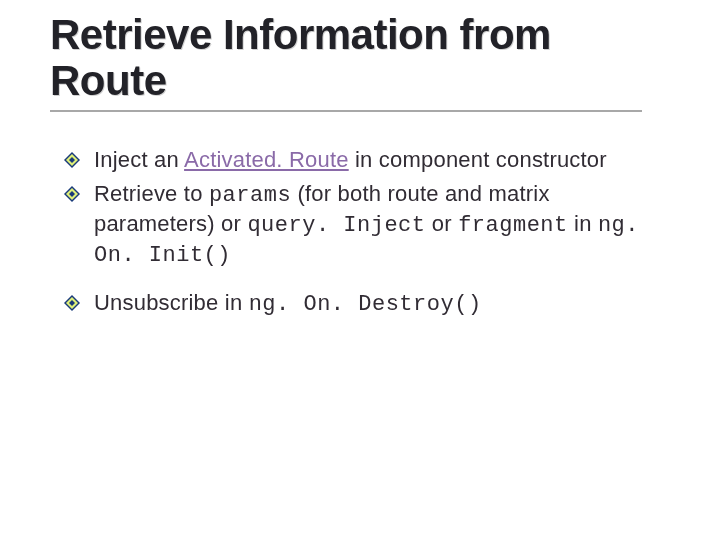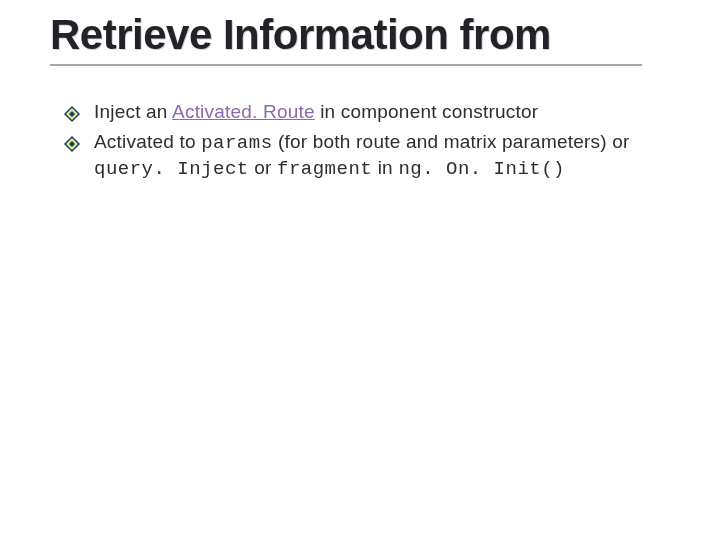--- a/index.html
+++ b/index.html
@@ -33,21 +33,21 @@
     border-top: 2px solid #a8a8a8;
     margin: 2px 0 34px 0;
     width: 94%;
   }
   .body {
     margin-left: 44px;
     margin-right: 20px;
   }
   .bullet {
     position: relative;
-    font-size: 19px;
+    font-size: 22px;
     line-height: 1.26;
     margin: 0 0 6px 0;
     letter-spacing: 0.2px;
     color: #312c34;
   }
   .bullet .marker {
     position: absolute;
     left: -30px;
     top: 6px;
     width: 16px;
@@ -66,20 +66,21 @@
     height: 14px;
   }
 </style>
 </head>
 <body>
 
 <div class="slide">
 
   <h1 class="title">
     <span>Retrieve Information from</span><br>
+    <span>Route</span>
   </h1>
 
   <hr class="rule">
 
   <div class="body">
 
     <div class="bullet">
       <span class="marker">
         <svg width="16" height="16" viewBox="0 0 16 16">
           <polygon points="8,0 16,8 8,16 0,8" fill="#193a7a"></polygon>
@@ -91,20 +92,30 @@
     </div>
 
     <div class="bullet">
       <span class="marker">
         <svg width="16" height="16" viewBox="0 0 16 16">
           <polygon points="8,0 16,8 8,16 0,8" fill="#193a7a"></polygon>
           <polygon points="8,2 14,8 8,14 2,8" fill="#dff07a"></polygon>
           <polygon points="8,5 11,8 8,11 5,8" fill="#193a7a"></polygon>
         </svg>
       </span>
-      <span>Activated to </span><span class="code">params</span><span> (for both route and matrix parameters) or </span><span class="code">query. Inject</span><span> or </span><span class="code">fragment</span><span> in </span><span class="code">ng. On. Init()</span>
+      <span>Retrieve to </span><span class="code">params</span><span> (for both route and matrix parameters) or </span><span class="code">query. Inject</span><span> or </span><span class="code">fragment</span><span> in </span><span class="code">ng. On. Init()</span>
     </div>
 
     <div class="gap"></div>
 
+    <div class="bullet">
+      <span class="marker">
+        <svg width="16" height="16" viewBox="0 0 16 16">
+          <polygon points="8,0 16,8 8,16 0,8" fill="#193a7a"></polygon>
+          <polygon points="8,2 14,8 8,14 2,8" fill="#dff07a"></polygon>
+          <polygon points="8,5 11,8 8,11 5,8" fill="#193a7a"></polygon>
+        </svg>
+      </span>
+      <span>Unsubscribe in </span><span class="code">ng. On. Destroy()</span>
+    </div>
 
   </div>
 </div>
 
 </body></html>

